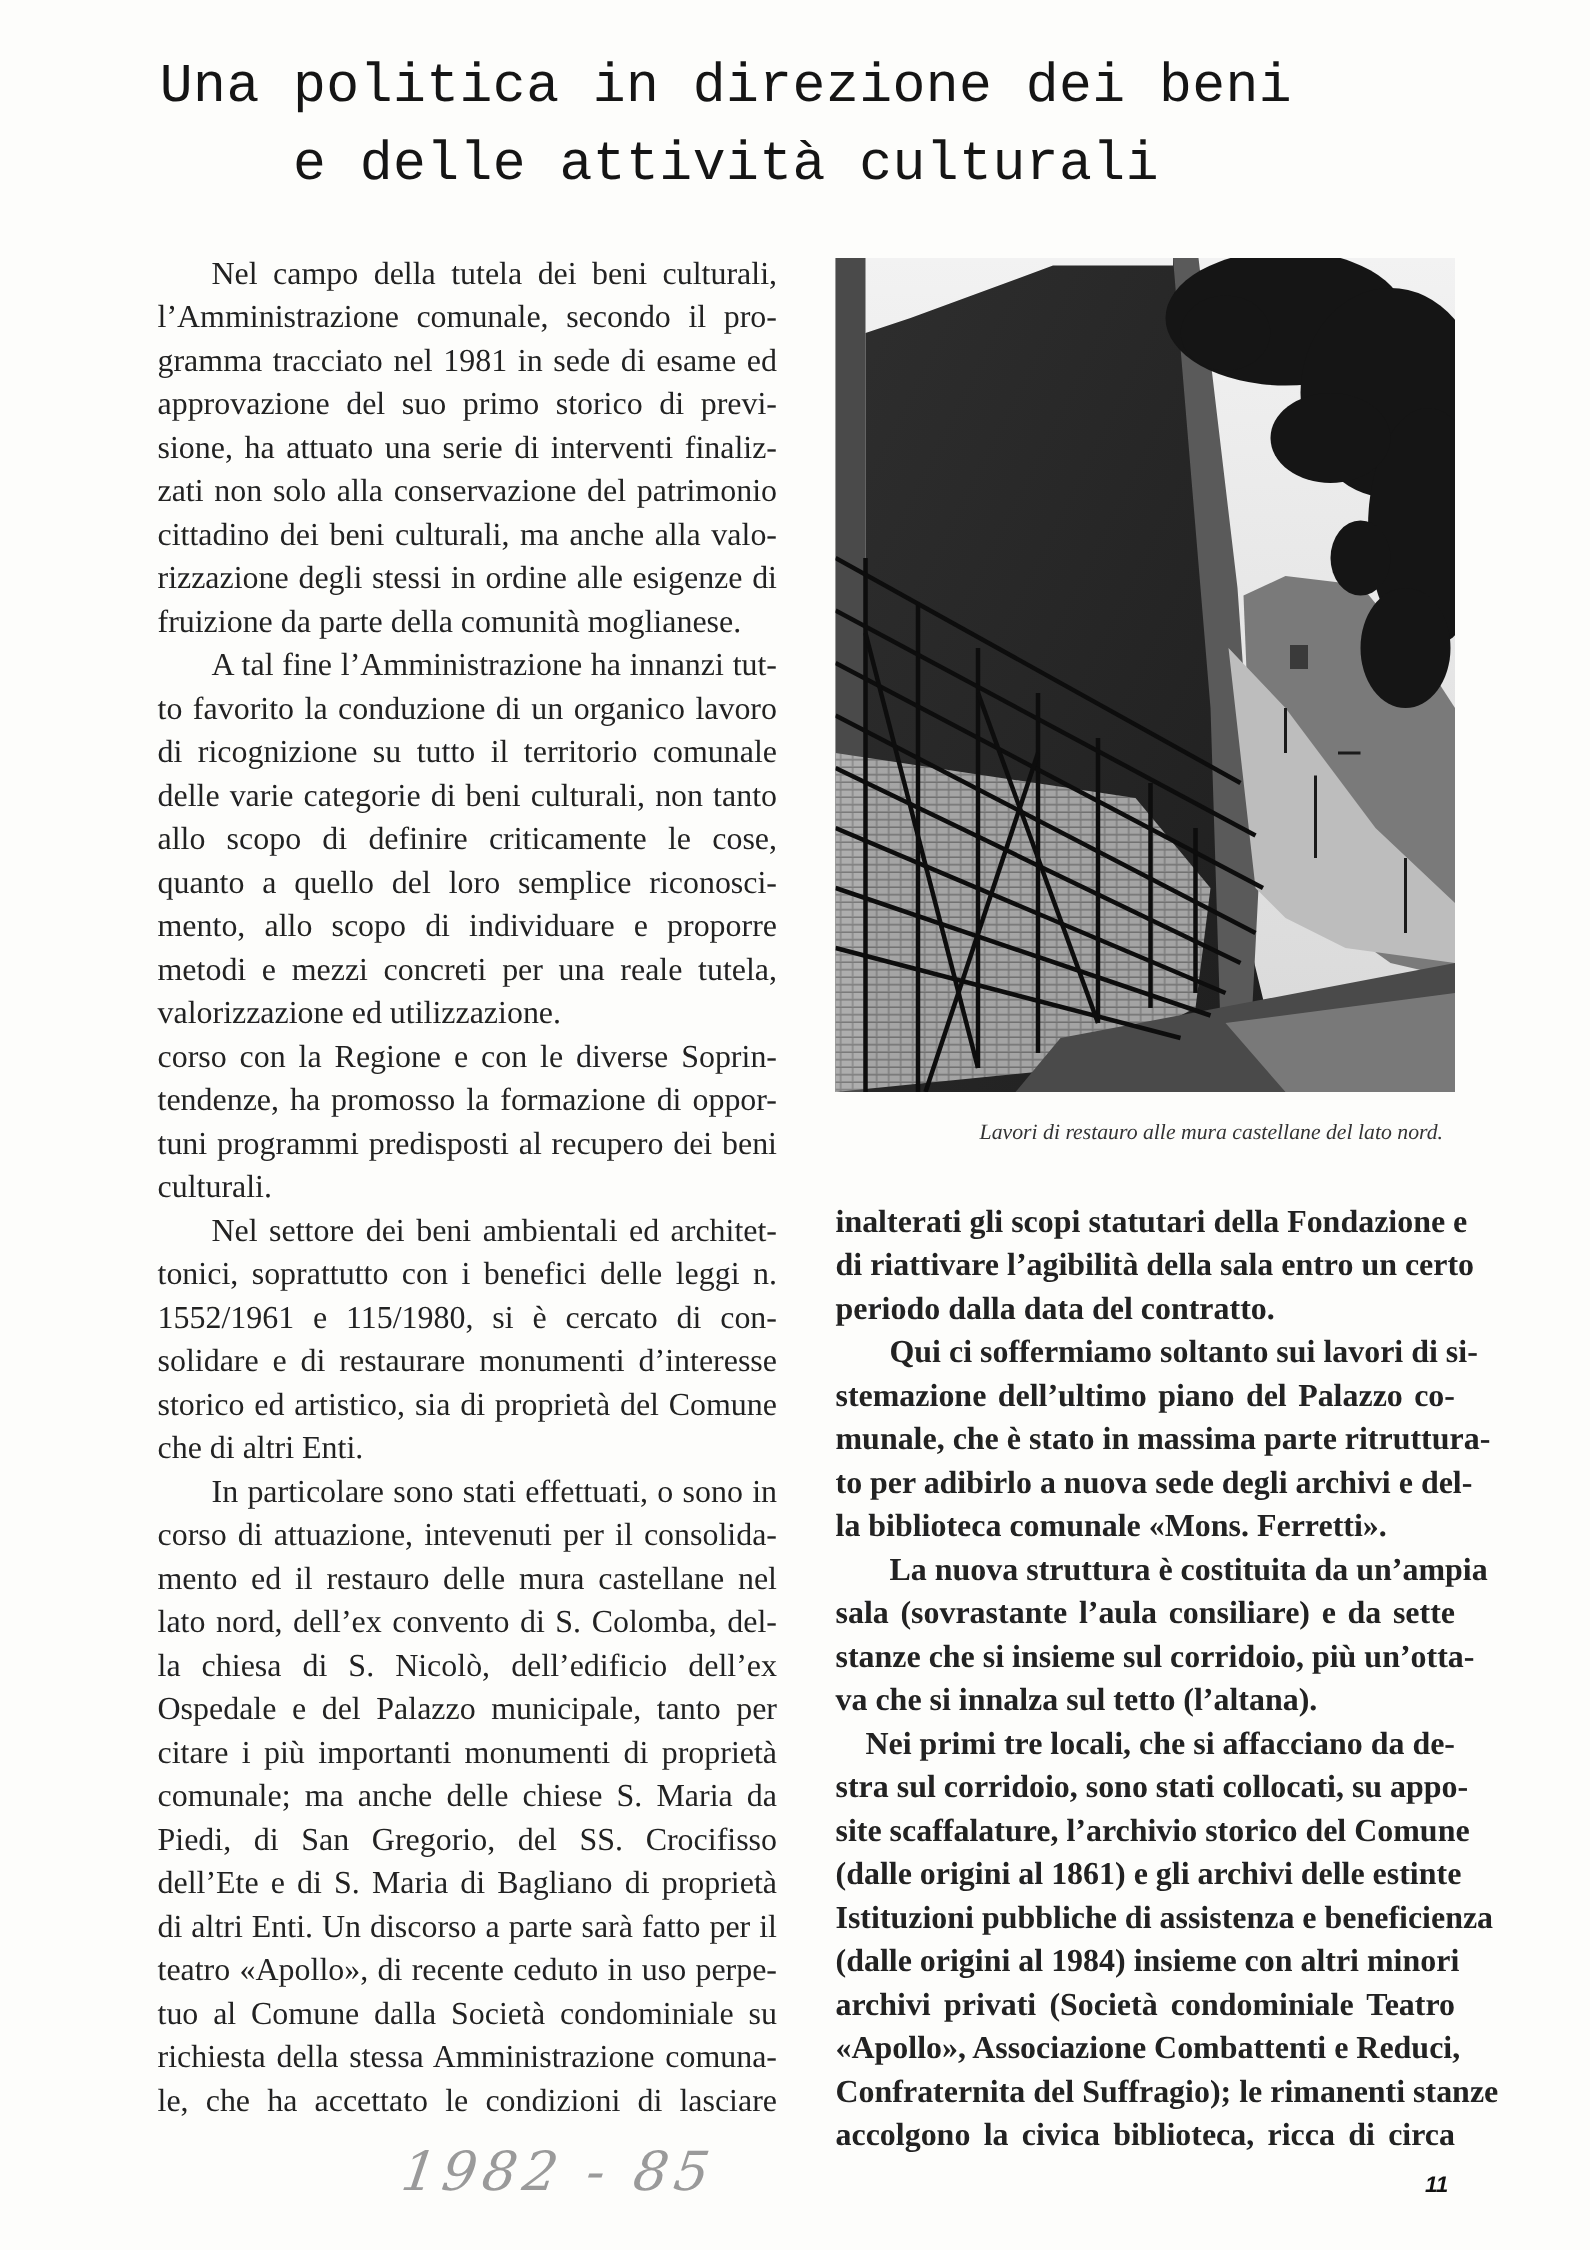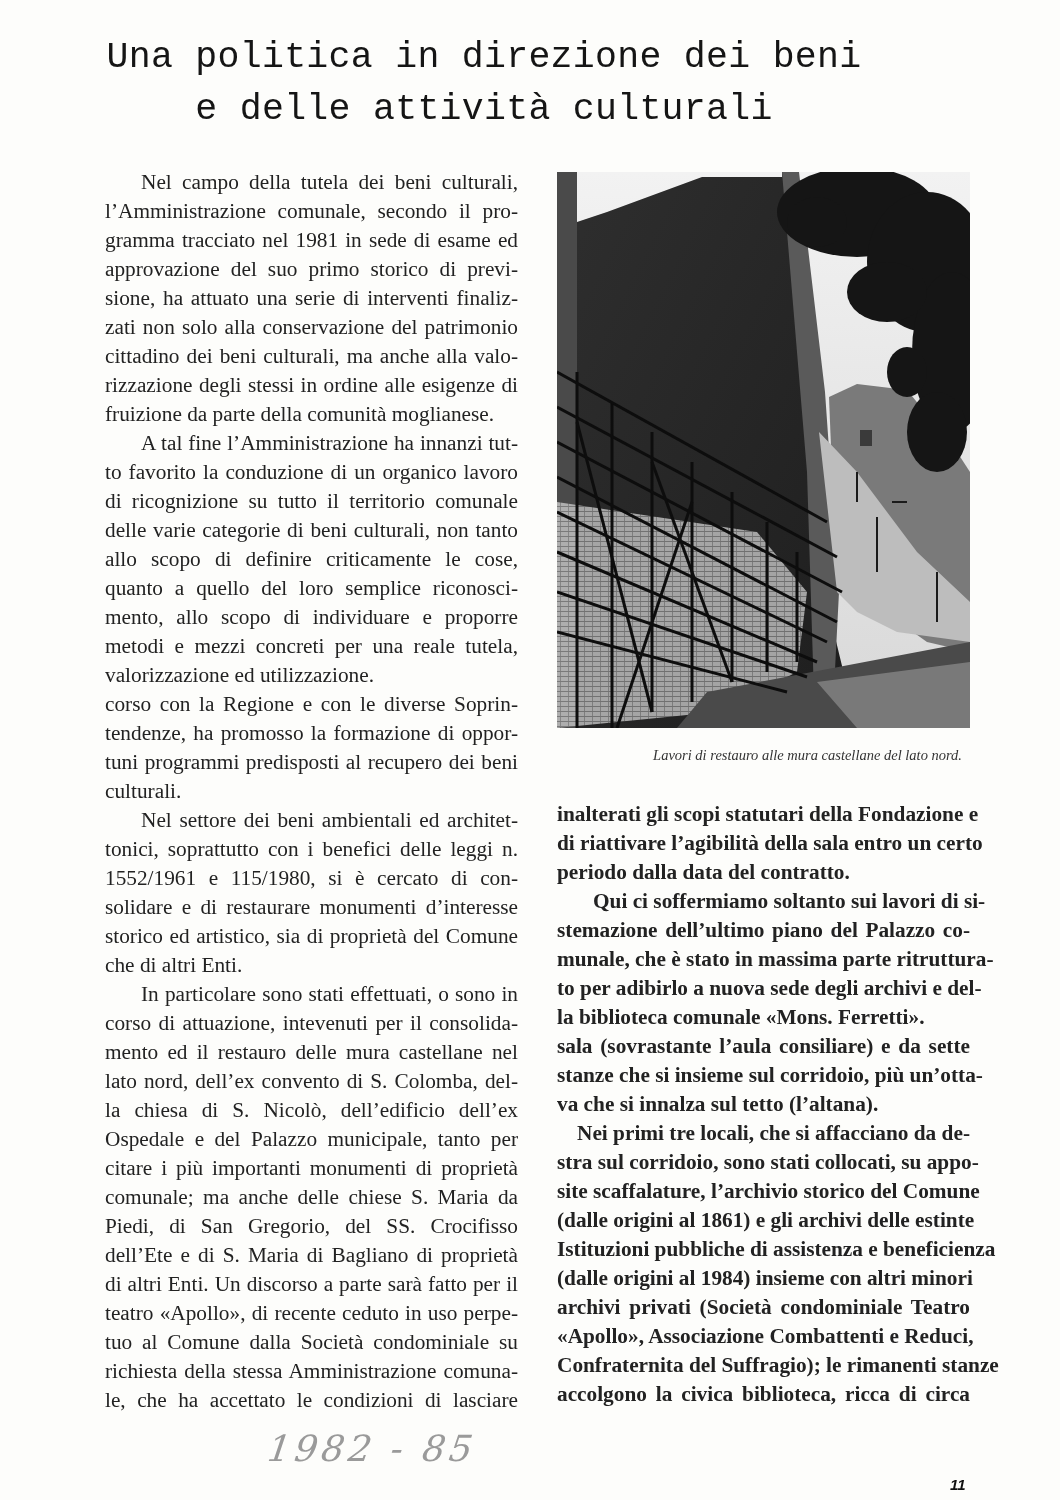--- a/index.html
+++ b/index.html
@@ -41,21 +41,21 @@
   }
   .handwritten {
     position: absolute; left: 268px; top: 1428px;
     font-family: "DejaVu Serif", serif; font-size: 36px; color: #9a9a9a; letter-spacing: 4px;
     font-style: italic; transform: skewX(-8deg);
     font-weight: 200;
   }
   .page-number {
     position: absolute; left: 950px; top: 1448px;
     font-family: "Liberation Sans", sans-serif; font-weight: bold; font-style: italic;
-    font-size: 15px; color: #111; margin-top: 28px;
+    font-size: 15px; color: #111;
   }
 </style>
 </head>
 <body>
 
 <div class="title">
   <div>Una politica in direzione dei beni</div>
   <div>e delle attività culturali</div>
 </div>
 
@@ -182,20 +182,21 @@
 
 <div class="col col-right">
   <div class="ln">inalterati gli scopi statutari della Fondazione e</div>
   <div class="ln">di riattivare l’agibilità della sala entro un certo</div>
   <div class="ln last">periodo dalla data del contratto.</div>
   <div class="ln ind">Qui ci soffermiamo soltanto sui lavori di si-</div>
   <div class="ln">stemazione dell’ultimo piano del Palazzo co-</div>
   <div class="ln">munale, che è stato in massima parte ritruttura-</div>
   <div class="ln">to per adibirlo a nuova sede degli archivi e del-</div>
   <div class="ln last">la biblioteca comunale «Mons. Ferretti».</div>
+  <div class="ln ind">La nuova struttura è costituita da un’ampia</div>
   <div class="ln">sala (sovrastante l’aula consiliare) e da sette</div>
   <div class="ln">stanze che si insieme sul corridoio, più un’otta-</div>
   <div class="ln last">va che si innalza sul tetto (l’altana).</div>
   <div class="ln ind2">Nei primi tre locali, che si affacciano da de-</div>
   <div class="ln">stra sul corridoio, sono stati collocati, su appo-</div>
   <div class="ln">site scaffalature, l’archivio storico del Comune</div>
   <div class="ln">(dalle origini al 1861) e gli archivi delle estinte</div>
   <div class="ln">Istituzioni pubbliche di assistenza e beneficienza</div>
   <div class="ln">(dalle origini al 1984) insieme con altri minori</div>
   <div class="ln">archivi privati (Società condominiale Teatro</div>

